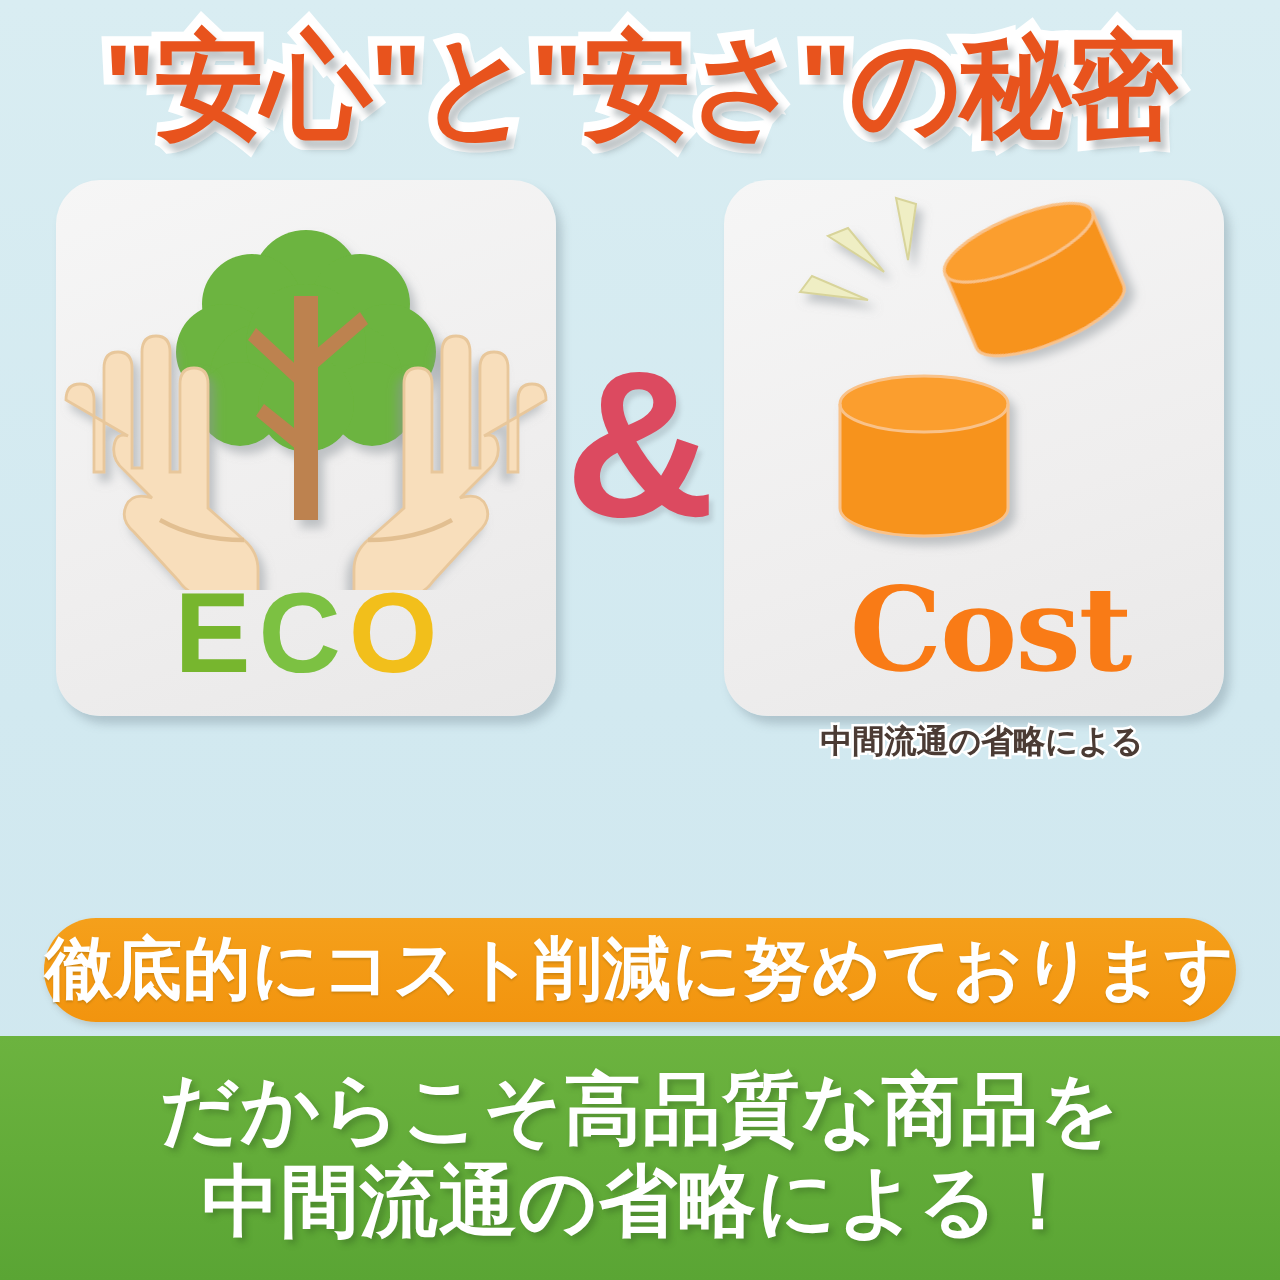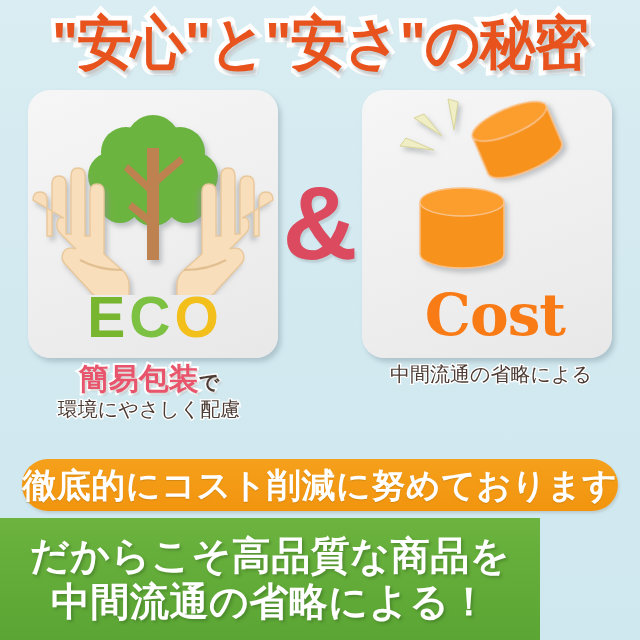--- a/index.html
+++ b/index.html
@@ -78,21 +78,21 @@
   .cap-big{
     font-size:30px;font-weight:bold;color:#e8546b;
     -webkit-text-stroke:4px #ffffff;paint-order:stroke fill;
     text-shadow:2px 2px 2px rgba(130,130,130,.35);
     line-height:1.12;white-space:nowrap;
   }
   .cap-big .suffix{
     font-size:20px;color:#4b3b34;-webkit-text-stroke:3px #ffffff;
   }
   .cap-small{
-    font-size:20px;font-weight:normal;color:#4b3b34;
+    font-size:16px;font-weight:bold;color:#4b3b34;
     -webkit-text-stroke:2.5px #ffffff;paint-order:stroke fill;
     line-height:1.2;white-space:nowrap;margin-top:1px;
   }
   #caption-right .cap-small{margin-top:0;}
   #caption-right .cap-big{margin-top:2px;font-size:31px;}
 
   
   .pill{
     position:absolute;left:22px;top:459px;width:596px;height:52px;
     background:linear-gradient(180deg,#f5a01b 0%, #f2940e 100%);
@@ -102,21 +102,21 @@
     z-index:3;
   }
   .pill-text{
     color:#ffffff;font-size:34px;font-weight:bold;letter-spacing:.5px;
     white-space:nowrap;line-height:1;
     text-shadow:0 1px 1px rgba(150,100,10,.35);
   }
 
   
   .green{
-    position:absolute;left:0;top:518px;width:540px;height:122px;
+    position:absolute;left:0;top:518px;width:640px;height:122px;
     background:linear-gradient(180deg,#6cb33f 0%, #63ac39 50%, #5aa534 100%);
     display:flex;flex-direction:column;align-items:center;justify-content:center;
     gap:4px;
   }
   .green-line{
     color:#ffffff;font-size:39px;font-weight:bold;line-height:1.08;
     white-space:nowrap;letter-spacing:.5px;
     text-shadow:2px 2px 3px rgba(40,80,25,.35);
   }
 </style>
@@ -210,26 +210,20 @@
         <g filter="url(#sh2)">
           <path d="M58 112 h84 v52 a42 14 0 0 1 -84 0 Z" fill="#f7931e"></path>
           <ellipse cx="100" cy="112" rx="42" ry="14" fill="#fb9e2e" stroke="#f9c289" stroke-width="1.5"></ellipse>
           <path d="M58 112 v52 a42 14 0 0 0 84 0 v-52" fill="none" stroke="#f9c289" stroke-width="1.5"></path>
         </g>
       </svg>
     </div>
     <div class="cost-word">Cost</div>
   </div>
 
-  <div class="caption" id="caption-left">
-    <div class="cap-big">
-      <span>簡易包装</span><span class="suffix">で</span>
-    </div>
-    <div class="cap-small">環境にやさしく配慮</div>
-  </div>
 
   <div class="caption" id="caption-right">
     <div class="cap-small">中間流通の省略による</div>
   </div>
 
   <div class="pill">
     <span class="pill-text">徹底的にコスト削減に努めております</span>
   </div>
 
   <div class="green">

